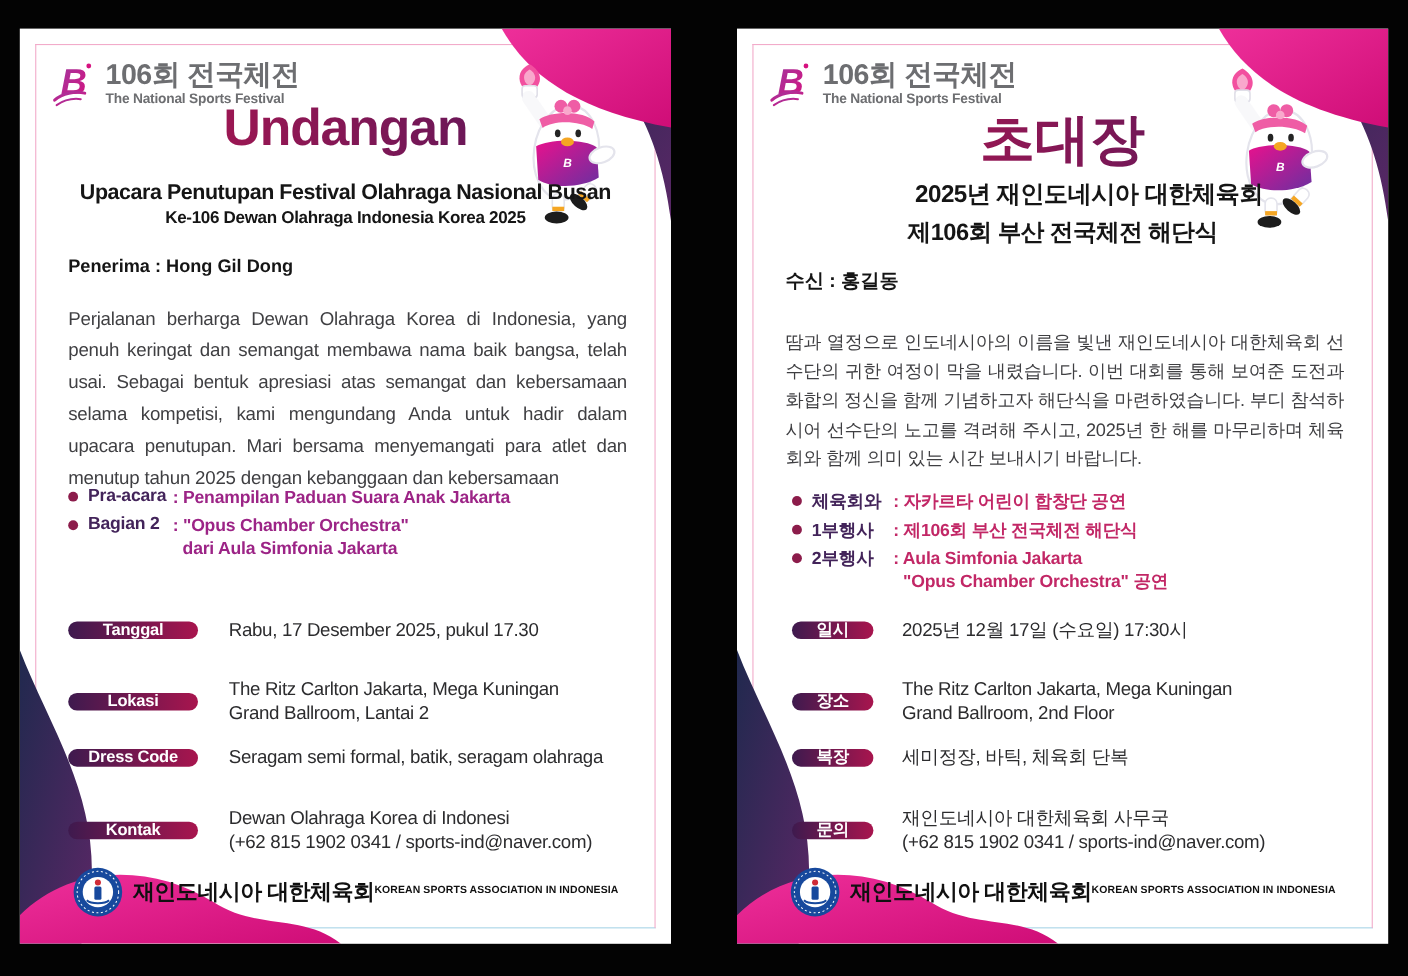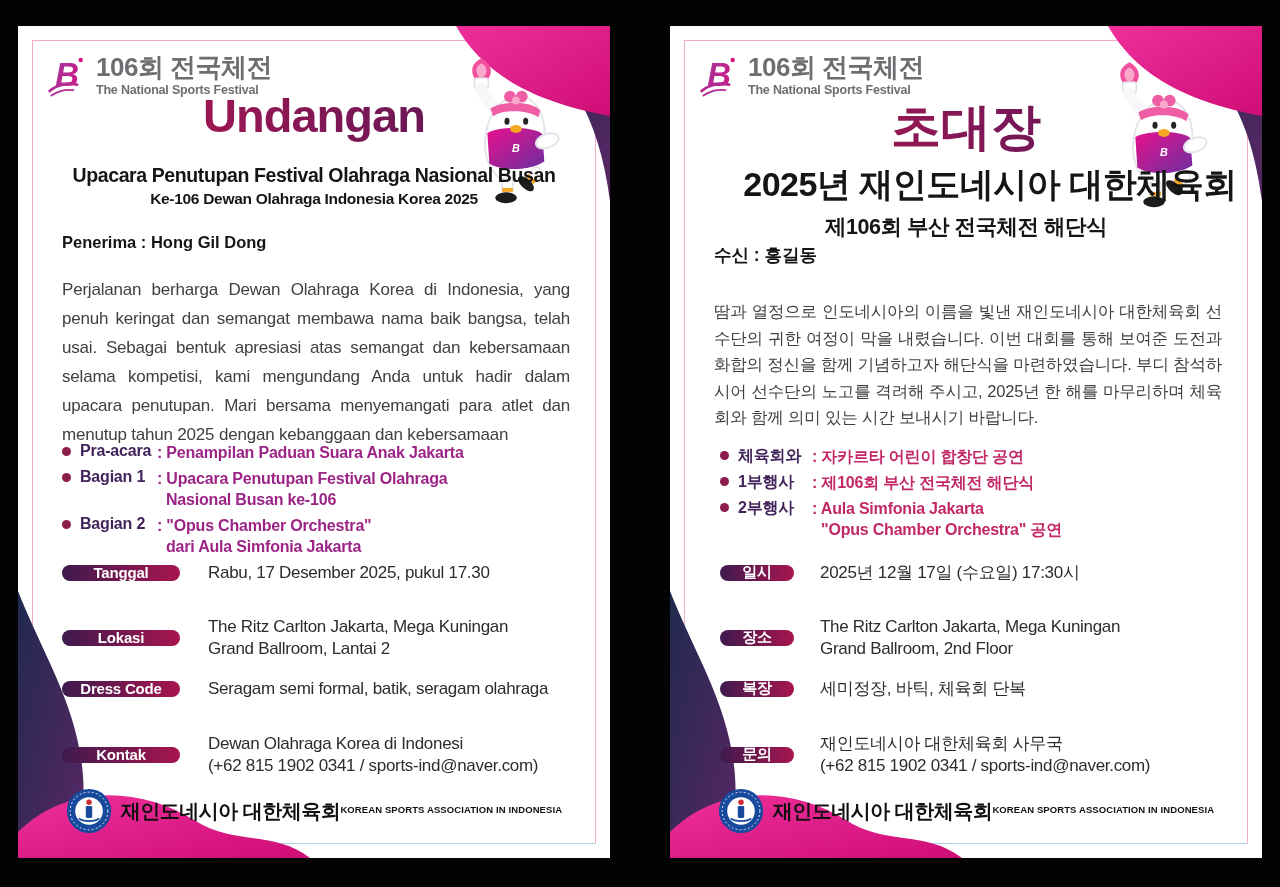--- a/index.html
+++ b/index.html
@@ -34,21 +34,21 @@
     -webkit-background-clip:text;background-clip:text;color:transparent;
   }
   .card-id .title{top:62px;font-size:47px;}
   .card-ko .title{top:68px;font-size:50px;letter-spacing:0;}
 
   .subtitles{position:absolute;left:0;right:0;text-align:center;color:#151515;font-weight:700;}
   .card-id .subtitles{top:138px;}
   .card-ko .subtitles{top:136px;}
   .card-id .subtitle1{font-size:19.5px;letter-spacing:-0.4px;}
   .card-id .subtitle2{font-size:15.5px;margin-top:3px;letter-spacing:-0.3px;}
-  .card-ko .subtitle1{font-size:34px;letter-spacing:-0.5px;padding-left:48px;}
+  .card-ko .subtitle1{font-size:22px;letter-spacing:-0.5px;padding-left:48px;}
   .card-ko .subtitle2{font-size:21.5px;margin-top:4px;letter-spacing:-0.5px;}
 
   .recipient{position:absolute;left:44px;font-weight:700;color:#151515;}
   .card-id .recipient{top:207px;font-size:16.5px;}
   .card-ko .recipient{top:217px;font-size:17.5px;}
 
   .body-text{
     position:absolute;left:44px;right:40px;text-align:justify;color:#3f3f42;letter-spacing:-0.2px;
   }
   .card-id .body-text{top:249px;font-size:17px;line-height:29px;}
@@ -203,28 +203,20 @@
       <div class="agenda-row">
         <span class="bullet-dot"></span>
         <span class="agenda-label">Pra-acara</span>
         <span class="agenda-value">
           <span class="agenda-line1">: Penampilan Paduan Suara Anak Jakarta</span>
           
         </span>
       </div>
       <div class="agenda-row">
         <span class="bullet-dot"></span>
-        <span class="agenda-label">Bagian 1</span>
-        <span class="agenda-value">
-          <span class="agenda-line1">: Upacara Penutupan Festival Olahraga</span>
-          <div class="agenda-line2">Nasional Busan ke-106</div>
-        </span>
-      </div>
-      <div class="agenda-row">
-        <span class="bullet-dot"></span>
         <span class="agenda-label">Bagian 2</span>
         <span class="agenda-value">
           <span class="agenda-line1">: "Opus Chamber Orchestra"</span>
           <div class="agenda-line2">dari Aula Simfonia Jakarta</div>
         </span>
       </div>
     </div>
 
     <div class="info">
       <div class="info-row">

